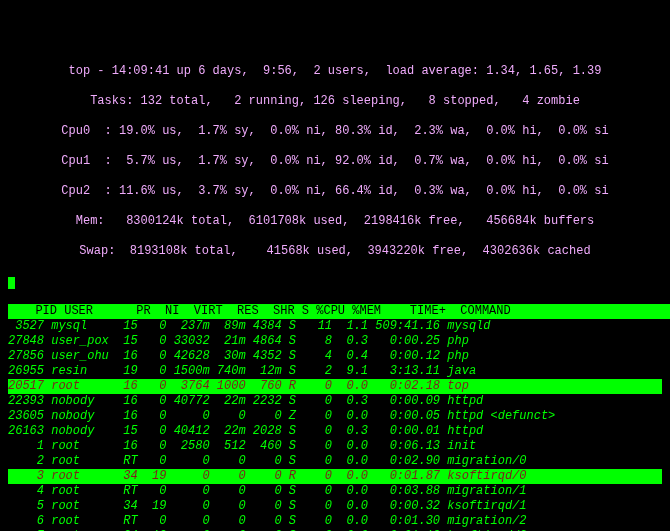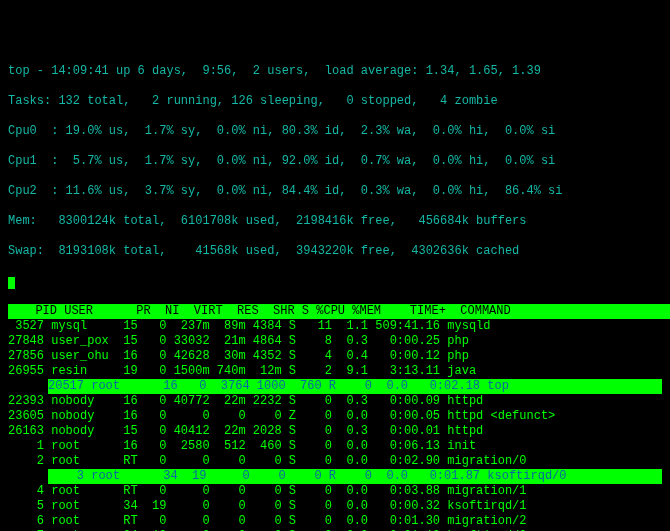--- a/index.html
+++ b/index.html
@@ -8,36 +8,36 @@
     background: #000;
     color: #00ff00;
     font-family: "Courier New", monospace;
     font-size: 12px;
     line-height: 15px;
     width: 670px;
     box-sizing: border-box;
     white-space: pre;
     letter-spacing: 0px;
   }
-  .hdr { color: #14b8a6; }
-  .row { display: block; }
-  .hl { background: #00ff00; color: #0369a1; margin-left: 40px; }
+  .hdr { color: #f0abfc; text-align: center; }
+  .row { display: block; font-style: italic; }
+  .hl { background: #00ff00; color: #7f1d1d; }
   .col-header { background: #00ff00; color: #000; display: inline-block; width: 100%; padding-left: 13px; }
   .cursor { background: #00ff00; display:inline-block; width:7px; height:12px; vertical-align:bottom;}
 </style>
 </head>
 <body>
 
 
 
 <div class="hdr">top - 14:09:41 up 6 days,  9:56,  2 users,  load average: 1.34, 1.65, 1.39</div>
-<div class="hdr">Tasks: 132 total,   2 running, 126 sleeping,   0 stopped,   4 zombie</div>
+<div class="hdr">Tasks: 132 total,   2 running, 126 sleeping,   8 stopped,   4 zombie</div>
 <div class="hdr">Cpu0  : 19.0% us,  1.7% sy,  0.0% ni, 80.3% id,  2.3% wa,  0.0% hi,  0.0% si</div>
 <div class="hdr">Cpu1  :  5.7% us,  1.7% sy,  0.0% ni, 92.0% id,  0.7% wa,  0.0% hi,  0.0% si</div>
-<div class="hdr">Cpu2  : 11.6% us,  3.7% sy,  0.0% ni, 84.4% id,  0.3% wa,  0.0% hi,  86.4% si</div>
+<div class="hdr">Cpu2  : 11.6% us,  3.7% sy,  0.0% ni, 66.4% id,  0.3% wa,  0.0% hi,  0.0% si</div>
 <div class="hdr">Mem:   8300124k total,  6101708k used,  2198416k free,   456684k buffers</div>
 <div class="hdr">Swap:  8193108k total,    41568k used,  3943220k free,  4302636k cached</div>
 <div><span class="cursor"></span></div>
 <div class="col-header">  PID USER      PR  NI  VIRT  RES  SHR S %CPU %MEM    TIME+  COMMAND           </div>
 <div id="rows"><div class="row"> 3527 mysql     15   0  237m  89m 4384 S   11  1.1 509:41.16 mysqld</div><div class="row">27848 user_pox  15   0 33032  21m 4864 S    8  0.3   0:00.25 php</div><div class="row">27856 user_ohu  16   0 42628  30m 4352 S    4  0.4   0:00.12 php</div><div class="row">26955 resin     19   0 1500m 740m  12m S    2  9.1   3:13.11 java</div><div class="row hl">20517 root      16   0  3764 1000  760 R    0  0.0   0:02.18 top                </div><div class="row">22393 nobody    16   0 40772  22m 2232 S    0  0.3   0:00.09 httpd</div><div class="row">23605 nobody    16   0     0    0    0 Z    0  0.0   0:00.05 httpd &lt;defunct&gt;</div><div class="row">26163 nobody    15   0 40412  22m 2028 S    0  0.3   0:00.01 httpd</div><div class="row">    1 root      16   0  2580  512  460 S    0  0.0   0:06.13 init</div><div class="row">    2 root      RT   0     0    0    0 S    0  0.0   0:02.90 migration/0</div><div class="row hl">    3 root      34  19     0    0    0 R    0  0.0   0:01.87 ksoftirqd/0        </div><div class="row">    4 root      RT   0     0    0    0 S    0  0.0   0:03.88 migration/1</div><div class="row">    5 root      34  19     0    0    0 S    0  0.0   0:00.32 ksoftirqd/1</div><div class="row">    6 root      RT   0     0    0    0 S    0  0.0   0:01.30 migration/2</div><div class="row">    7 root      34  19     0    0    0 S    0  0.0   0:01.19 ksoftirqd/2</div></div>
 
 
 
 
 </body></html>

